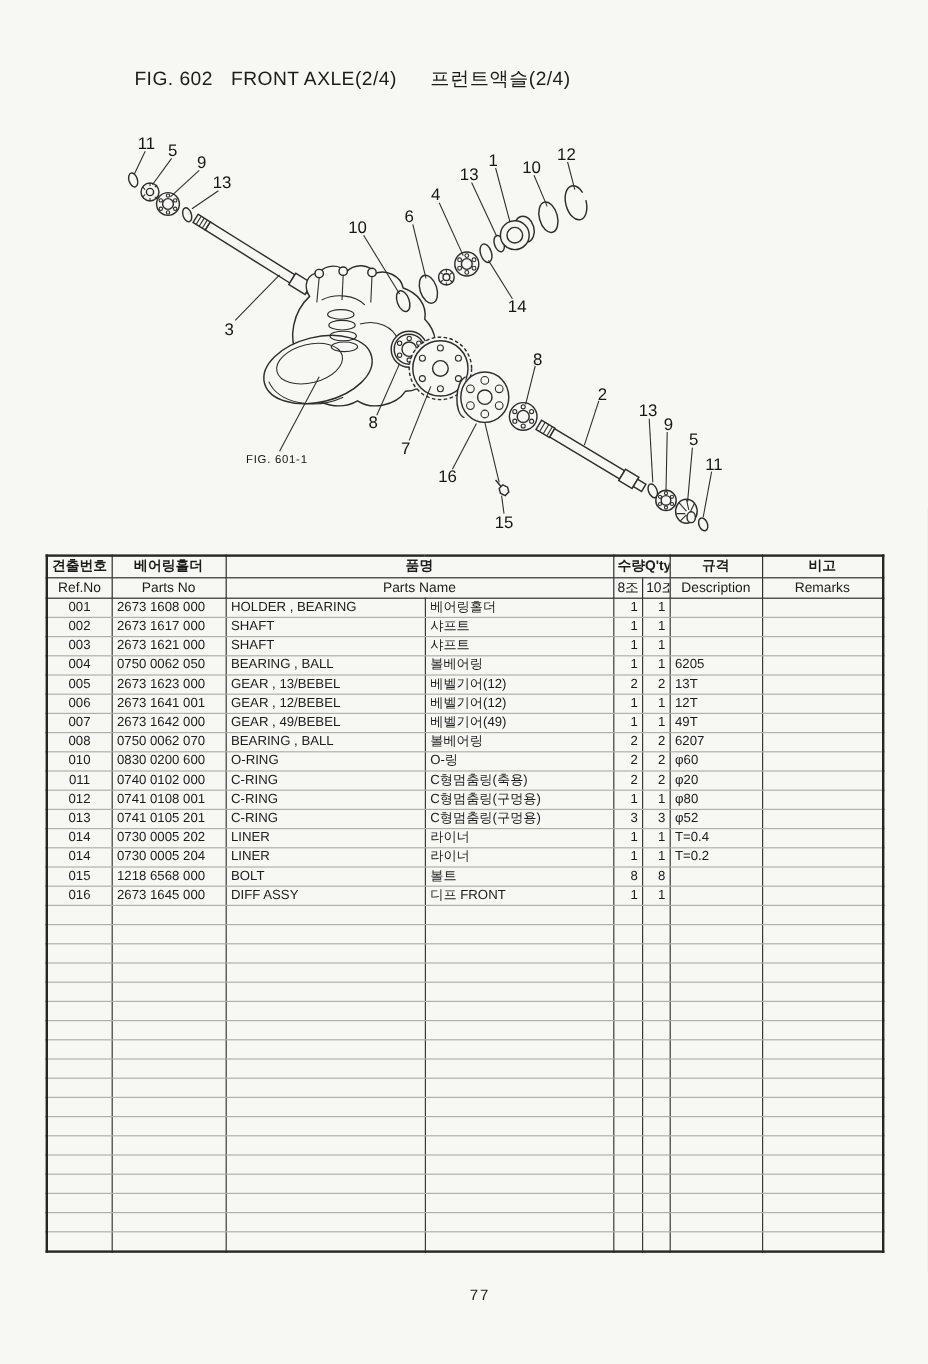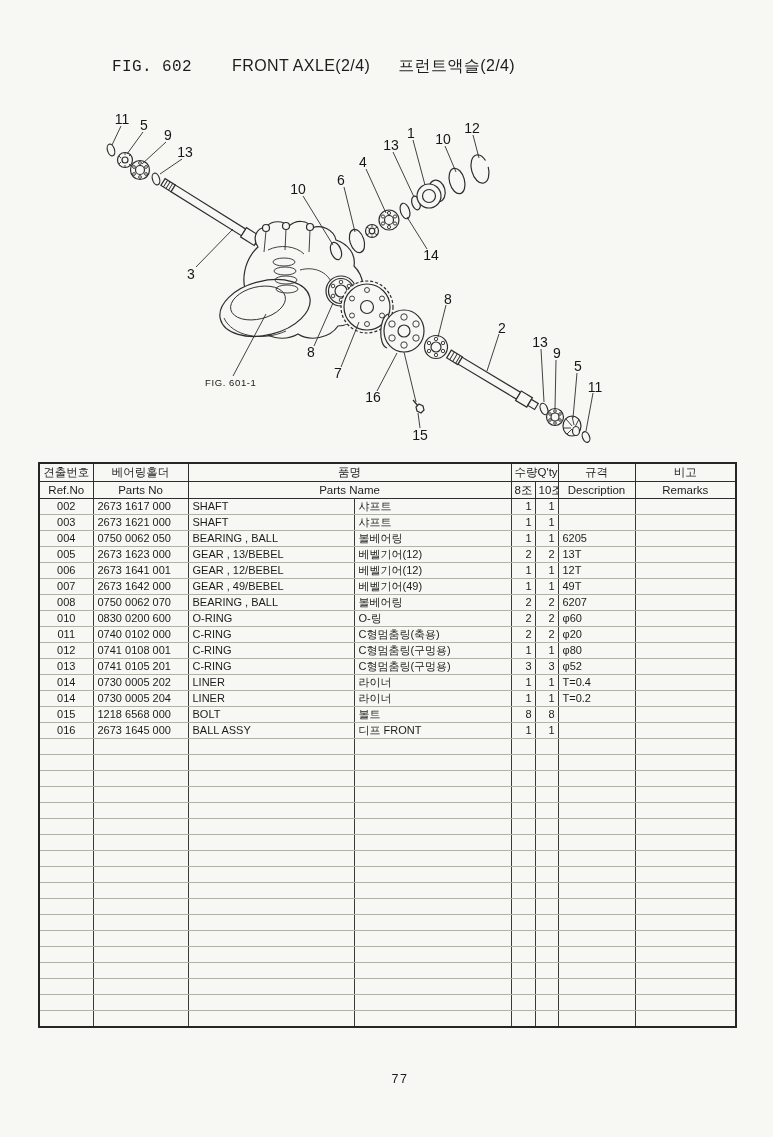--- a/index.html
+++ b/index.html
@@ -4,42 +4,42 @@
 <style>
   html,body{margin:0;padding:0;background:#e9e9e6;}
   .page{
     position:relative;width:773px;height:1137px;background:#f7f7f4;
     font-family:"Liberation Sans", sans-serif;color:#1c1c1c;overflow:hidden;
     margin:0 auto;
   }
   
   .title-row{position:absolute;left:112px;top:56px;display:flex;align-items:baseline;
     font-size:16px;letter-spacing:0.4px;white-space:nowrap;}
-  .title-row .t-fig{margin-right:40px;font-family:Liberation Mono, monospace;}
+  .title-row .t-fig{margin-right:15px;}
   .title-row .t-en{margin-right:28px;}
   
   .diagram{position:absolute;left:0;top:0;width:773px;height:462px;}
   .diagram svg{display:block;width:773px;height:462px;}
   .part{stroke:#2d2d2d;stroke-width:1.2;fill:#f7f7f4;}
   .part-thin{stroke:#2d2d2d;stroke-width:0.9;fill:none;}
   .leader{stroke:#2d2d2d;stroke-width:0.9;}
   .plabel{font-family:"Liberation Sans",sans-serif;font-size:14px;fill:#161616;}
   .figref{font-family:"Liberation Sans",sans-serif;font-size:9.5px;letter-spacing:0.6px;fill:#161616;}
   
   table.parts-table{
     position:absolute;left:38px;top:462px;width:697px;
     border-collapse:collapse;table-layout:fixed;
     border:2px solid #262626;background:#f7f7f4;
   }
   .parts-table th,.parts-table td{
     overflow:hidden;white-space:nowrap;font-size:11px;line-height:13px;
     padding:0 3px;font-weight:normal;
   }
   .parts-table thead th{border:1px solid #2e2e2e;text-align:center;font-size:11.5px;height:16px;}
-  .parts-table thead tr.hdr-kr th{height:17px;}
+  .parts-table thead tr.hdr-kr th{height:17px;font-weight:bold;}
   .parts-table tbody td{
     height:15px;
     border-left:1px solid #3a3a3a;border-right:1px solid #3a3a3a;
     border-top:1px solid #aeb3a5;border-bottom:1px solid #aeb3a5;
   }
   .parts-table tbody tr:first-child td{border-top:1px solid #2e2e2e;}
   td.c{text-align:center;} td.l{text-align:left;padding-left:4px;} td.r{text-align:right;padding-right:3px;}
   
   .page-number{position:absolute;left:0;top:1072px;width:760px;text-align:center;
     font-size:12.5px;letter-spacing:1.5px;margin-left:20px;}
@@ -324,20 +324,30 @@
         <th>Parts No</th>
         <th colspan="2">Parts Name</th>
         <th>8조</th>
         <th>10조</th>
         <th>Description</th>
         <th>Remarks</th>
       </tr>
     </thead>
     <tbody id="rows">
         <tr>
+          <td class="c">001</td>
+          <td class="l">2673 1608 000</td>
+          <td class="l">HOLDER , BEARING</td>
+          <td class="l">베어링홀더</td>
+          <td class="r">1</td>
+          <td class="r">1</td>
+          <td class="l"></td>
+          <td class="l"></td>
+        </tr>
+        <tr>
           <td class="c">002</td>
           <td class="l">2673 1617 000</td>
           <td class="l">SHAFT</td>
           <td class="l">샤프트</td>
           <td class="r">1</td>
           <td class="r">1</td>
           <td class="l"></td>
           <td class="l"></td>
         </tr>
         <tr>
@@ -466,21 +476,21 @@
           <td class="l">BOLT</td>
           <td class="l">볼트</td>
           <td class="r">8</td>
           <td class="r">8</td>
           <td class="l"></td>
           <td class="l"></td>
         </tr>
         <tr>
           <td class="c">016</td>
           <td class="l">2673 1645 000</td>
-          <td class="l">BALL ASSY</td>
+          <td class="l">DIFF ASSY</td>
           <td class="l">디프 FRONT</td>
           <td class="r">1</td>
           <td class="r">1</td>
           <td class="l"></td>
           <td class="l"></td>
         </tr>
         <tr>
           <td class="c"></td>
           <td class="l"></td>
           <td class="l"></td>

